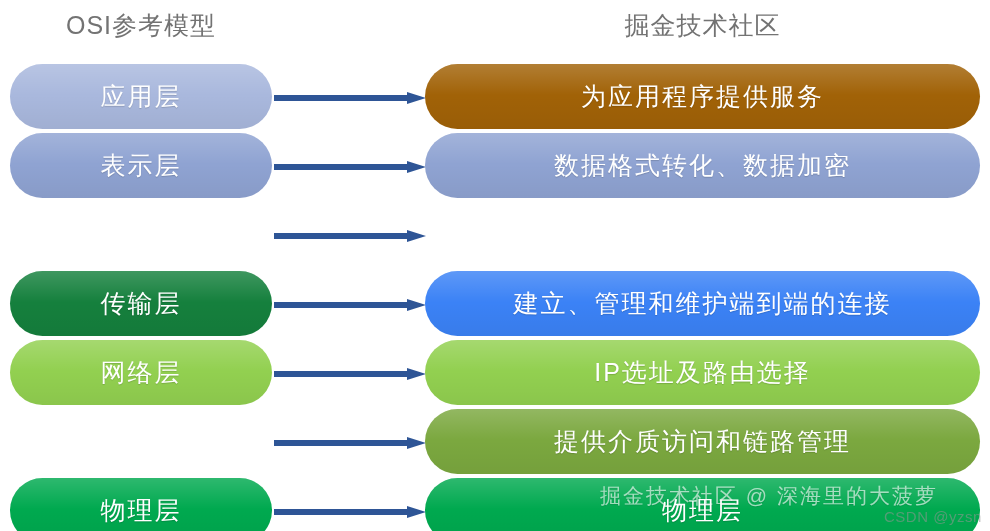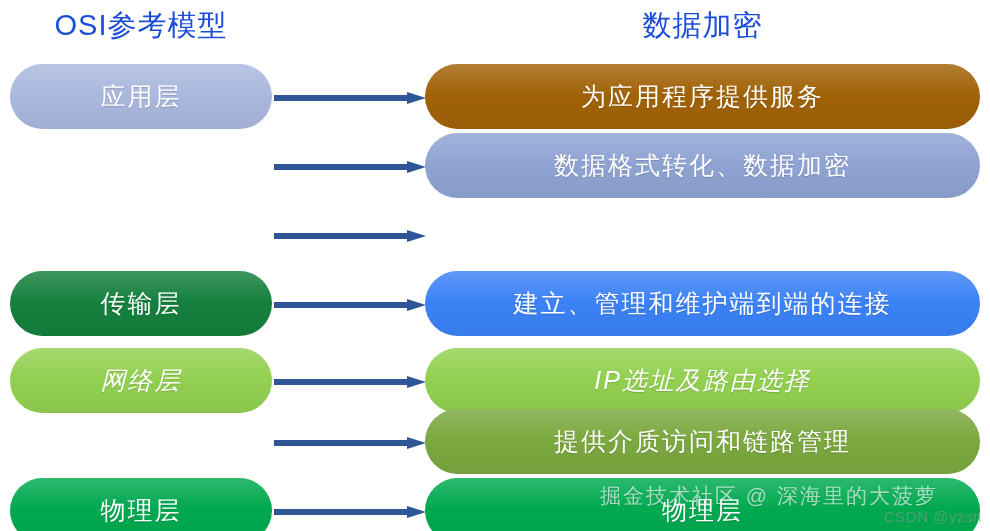--- a/index.html
+++ b/index.html
@@ -15,23 +15,23 @@
     position: relative;
     width: 990px;
     height: 531px;
     background: #ffffff;
     overflow: hidden;
   }
 
   
   .col-title {
     position: absolute;
-    font-size: 29px;
+    font-size: 25px;
     line-height: 34px;
-    color: #1d4ed8;
+    color: #737373;
     letter-spacing: 1px;
     white-space: nowrap;
     font-weight: 400;
   }
   #title-left  { left: 0;   top: 8px; width: 282px; text-align: center; }
   #title-right { left: 425px; top: 8px; width: 555px; text-align: center; }
 
   
   .row {
     position: absolute;
@@ -122,36 +122,39 @@
     pointer-events: none;
   }
 </style>
 </head>
 <body>
 
 <div id="canvas">
 
   <div class="col-title" id="title-left">OSI参考模型</div>
 
-  <div class="col-title" id="title-right">数据加密</div>
+  <div class="col-title" id="title-right">掘金技术社区</div>
 
   <div id="rows-container">
       <div class="row" style="top: 64px;">
         <div class="pill left" style="background: rgb(169, 184, 221);">
           <span>应用层</span>
         </div>
         <div class="arrow">
           <div class="shaft" style="background: rgb(46, 85, 150);"></div>
           <div class="head" style="border-left-color: rgb(46, 85, 150);"></div>
         </div>
         <div class="pill right" style="background: #a16207;">
           <span>为应用程序提供服务</span>
         </div>
       </div>
       <div class="row" style="top: 133px;">
+        <div class="pill left" style="background: rgb(143, 163, 210);">
+          <span>表示层</span>
+        </div>
         <div class="arrow">
           <div class="shaft" style="background: rgb(46, 85, 150);"></div>
           <div class="head" style="border-left-color: rgb(46, 85, 150);"></div>
         </div>
         <div class="pill right" style="background: rgb(143, 163, 210);">
           <span>数据格式转化、数据加密</span>
         </div>
       </div>
       <div class="row" style="top: 202px;">
         <div class="arrow">
@@ -164,21 +167,21 @@
           <span>传输层</span>
         </div>
         <div class="arrow">
           <div class="shaft" style="background: rgb(46, 85, 150);"></div>
           <div class="head" style="border-left-color: rgb(46, 85, 150);"></div>
         </div>
         <div class="pill right" style="background: #3b82f6;">
           <span>建立、管理和维护端到端的连接</span>
         </div>
       </div>
-      <div class="row" style="top: 348px; font-style: italic;">
+      <div class="row" style="top: 340px;">
         <div class="pill left" style="background: rgb(146, 208, 80);">
           <span>网络层</span>
         </div>
         <div class="arrow">
           <div class="shaft" style="background: rgb(46, 85, 150);"></div>
           <div class="head" style="border-left-color: rgb(46, 85, 150);"></div>
         </div>
         <div class="pill right" style="background: rgb(146, 208, 80);">
           <span>IP选址及路由选择</span>
         </div>

